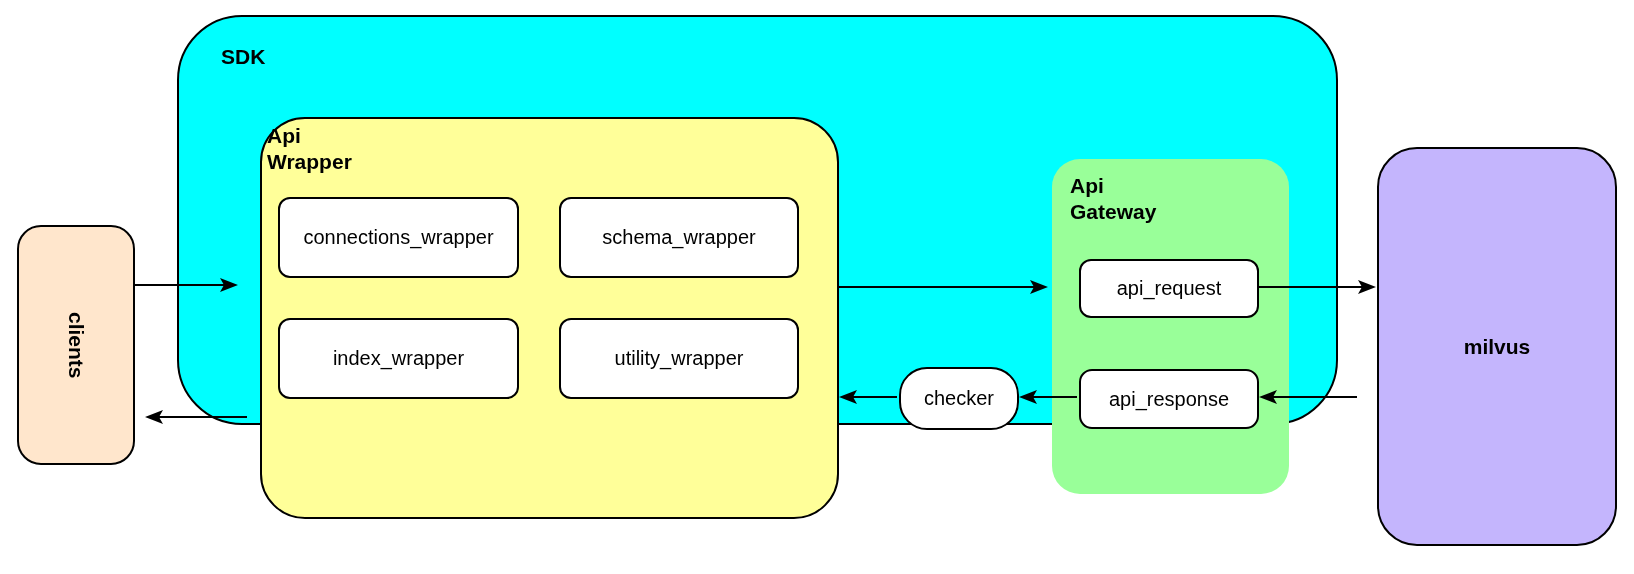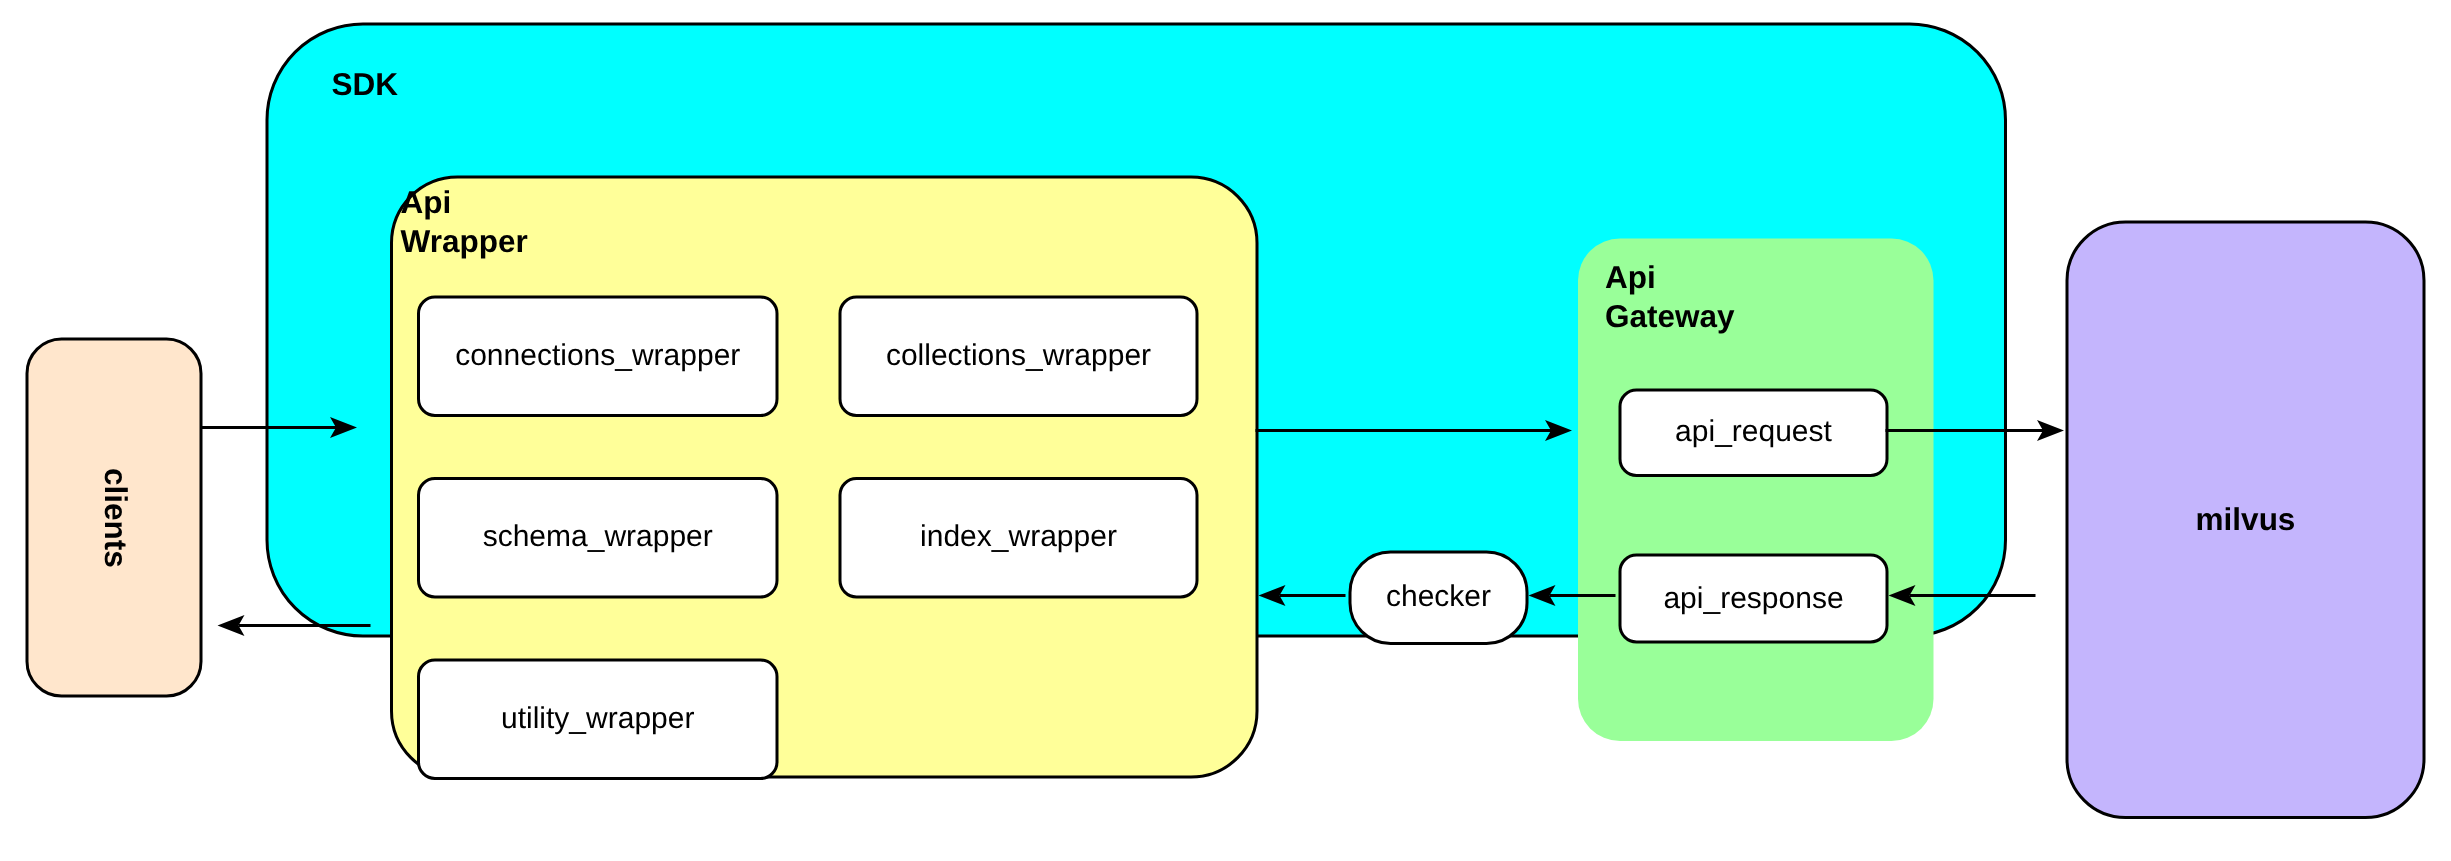--- a/index.html
+++ b/index.html
@@ -76,21 +76,21 @@
     position: absolute; left: 720px; top: 350px; width: 120px; height: 63px; border-radius: 28px;
   }
 
   
   .api-gateway {
     left: 873px; top: 142px; width: 237px; height: 335px;
     background: #99FF99; border: none; border-radius: 28px;
   }
   .gateway-title { left: 18px; top: 14px; width: 96px; }
   .api-request  { position: absolute; left: 27px; top: 100px; width: 180px; height: 59px; }
-  .api-response { position: absolute; left: 27px; top: 210px; width: 180px; height: 60px; }
+  .api-response { position: absolute; left: 27px; top: 210px; width: 180px; height: 60px; border-radius: 13px; }
 
   
   .connectors {
     position: absolute; left: 0; top: 0;
     pointer-events: none;
   }
 </style>
 </head>
 <body>
 
@@ -99,21 +99,20 @@
   <div class="node sdk">
     <div class="sdk-title">SDK</div>
 
     <div class="node api-wrapper">
       <div class="block-title wrapper-title">
         <div>Api</div>
         <div>Wrapper</div>
       </div>
       <div class="wrapper-grid">
         <div class="white-box">connections_wrapper</div>
-        <div class="white-box">collections_wrapper</div>
         <div class="white-box">schema_wrapper</div>
         <div class="white-box">index_wrapper</div>
         <div class="white-box">utility_wrapper</div>
       </div>
     </div>
 
     <div class="white-box checker">checker</div>
 
     <div class="node api-gateway">
       <div class="block-title gateway-title">

